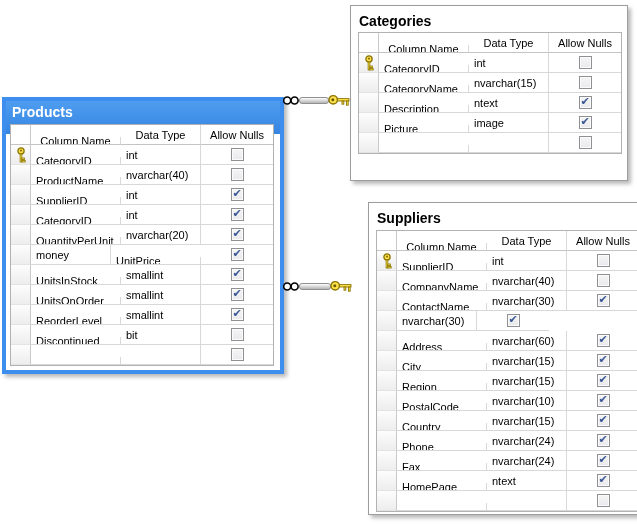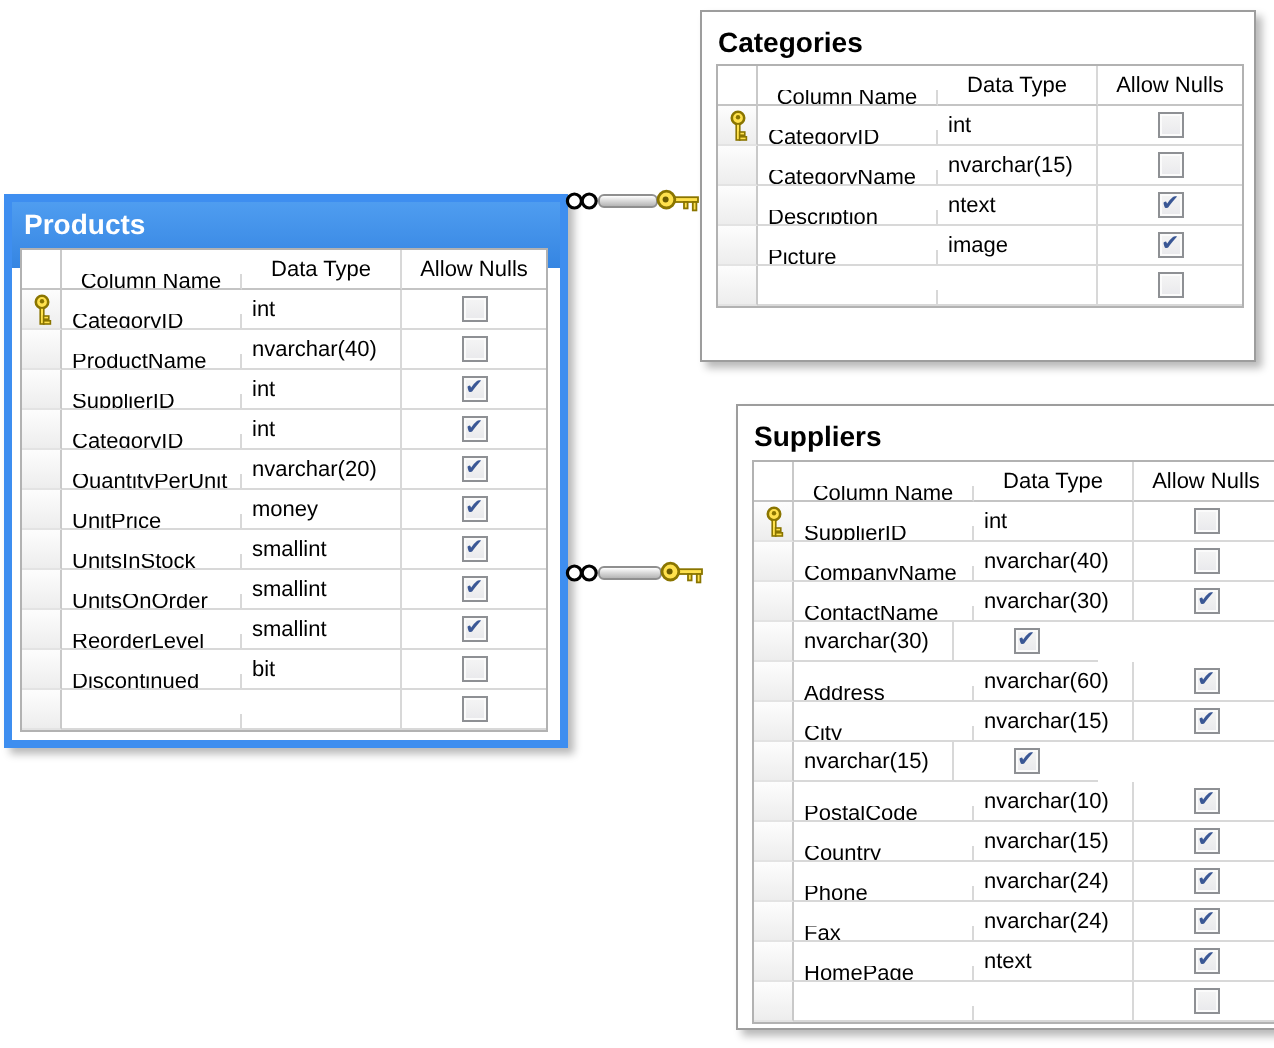--- a/index.html
+++ b/index.html
@@ -115,22 +115,22 @@
         <div class="trow">
           <div class="cell sel-cell"></div>
           <div class="cell c-name">QuantityPerUnit</div>
           <div class="cell c-type">nvarchar(20)</div>
           <div class="cell c-nulls">
             <div class="cb checked"></div>
           </div>
         </div>
         <div class="trow">
           <div class="cell sel-cell"></div>
+          <div class="cell c-type">money</div>
           <div class="cell c-name">UnitPrice</div>
-          <div class="cell c-type">money</div>
           <div class="cell c-nulls">
             <div class="cb checked"></div>
           </div>
         </div>
         <div class="trow">
           <div class="cell sel-cell"></div>
           <div class="cell c-name">UnitsInStock</div>
           <div class="cell c-type">smallint</div>
           <div class="cell c-nulls">
             <div class="cb checked"></div>
@@ -288,20 +288,21 @@
         <div class="trow">
           <div class="cell sel-cell"></div>
           <div class="cell c-name">City</div>
           <div class="cell c-type">nvarchar(15)</div>
           <div class="cell c-nulls">
             <div class="cb checked"></div>
           </div>
         </div>
         <div class="trow">
           <div class="cell sel-cell"></div>
+          <div class="cell c-name">Region</div>
           <div class="cell c-type">nvarchar(15)</div>
           <div class="cell c-nulls">
             <div class="cb checked"></div>
           </div>
         </div>
         <div class="trow">
           <div class="cell sel-cell"></div>
           <div class="cell c-name">PostalCode</div>
           <div class="cell c-type">nvarchar(10)</div>
           <div class="cell c-nulls">

